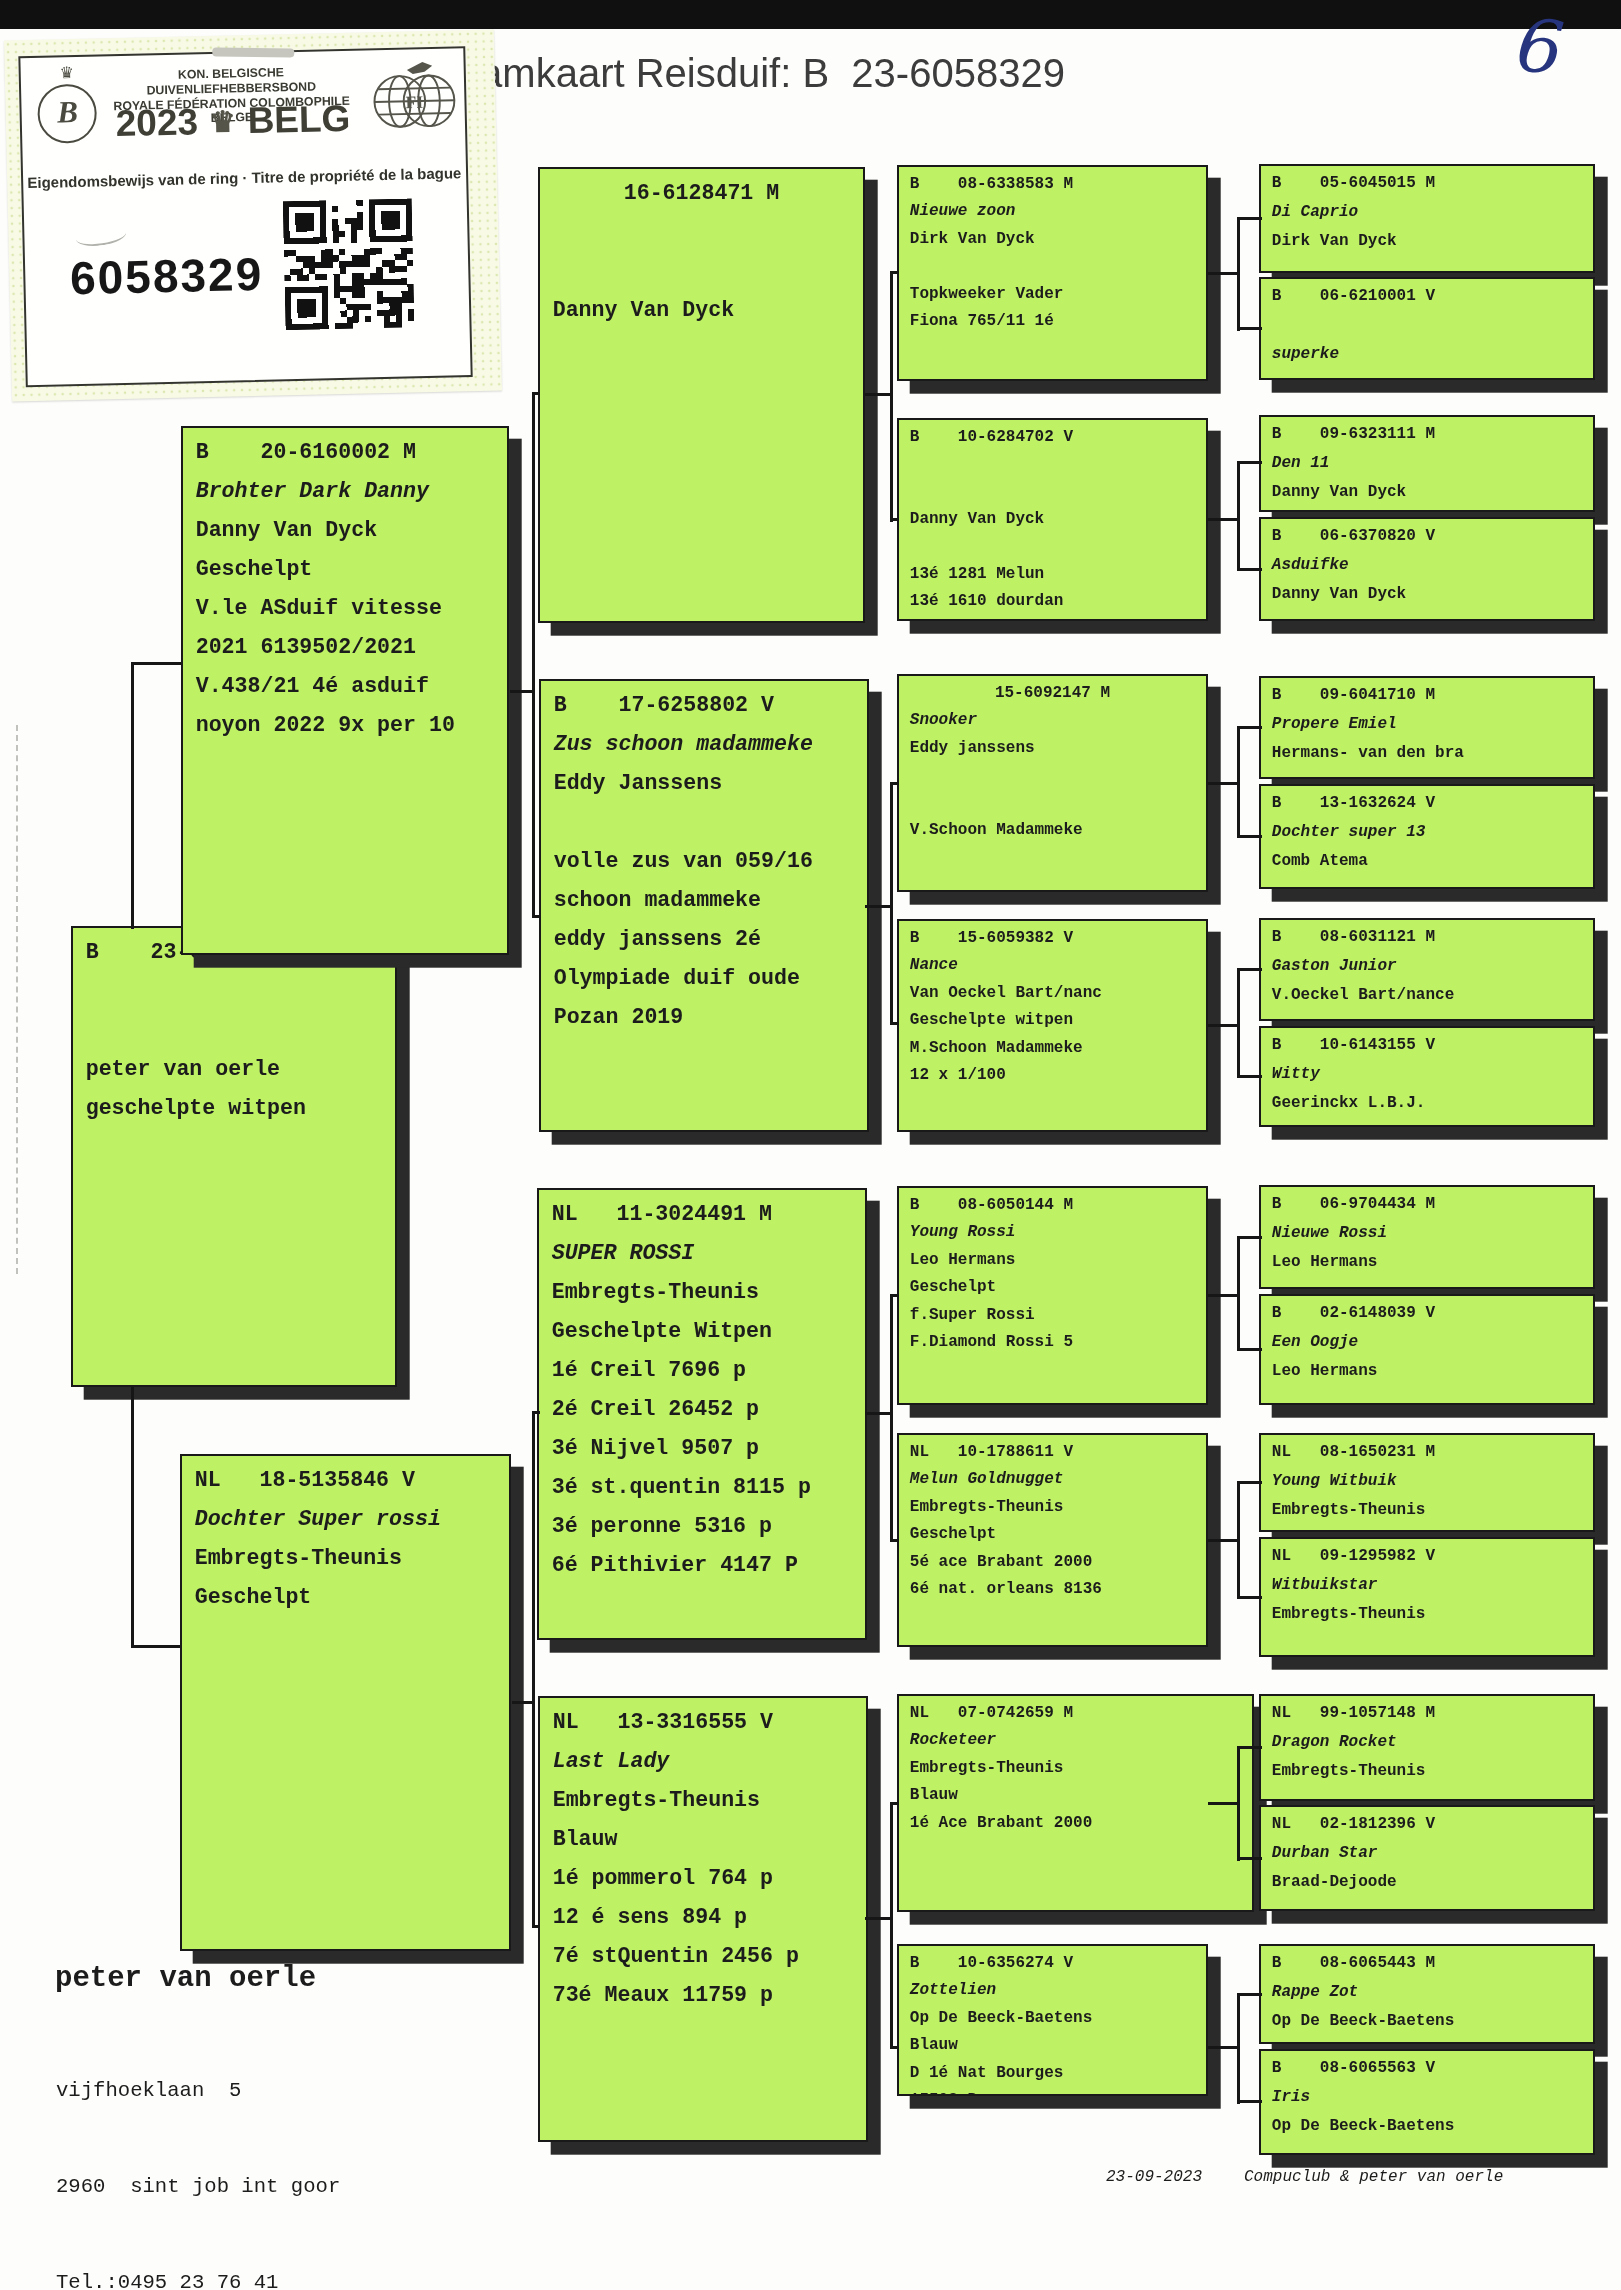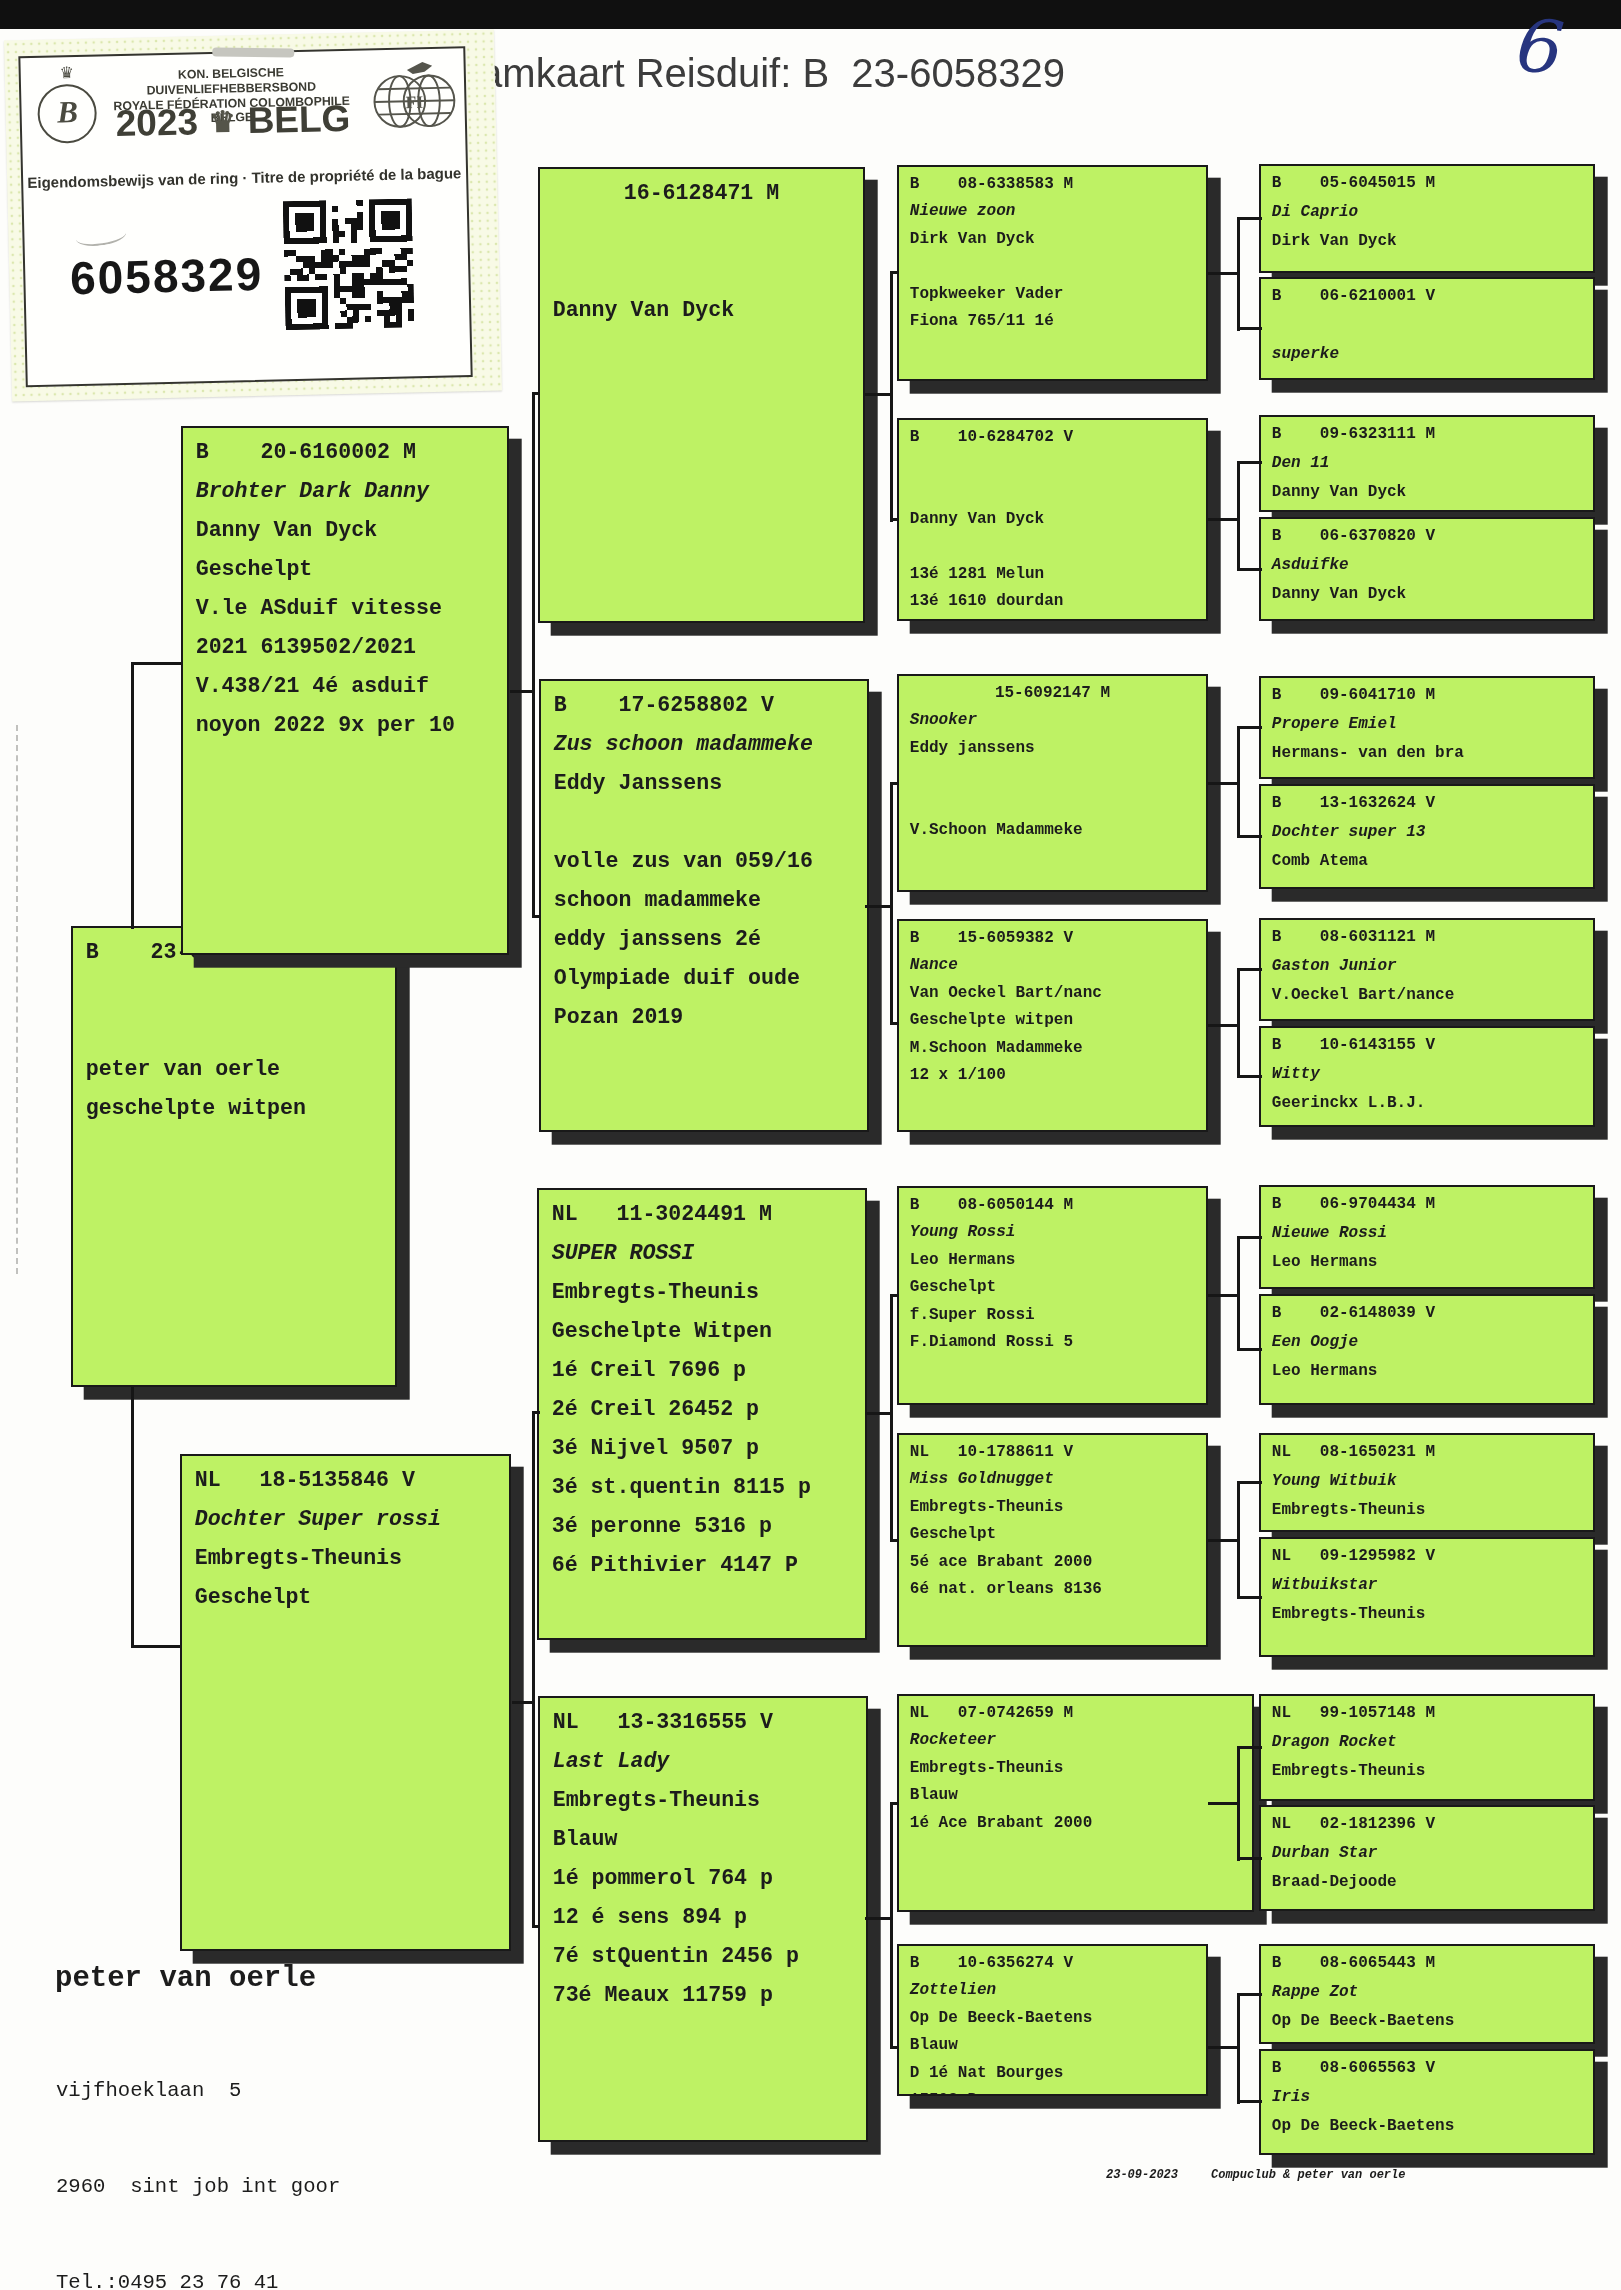--- a/index.html
+++ b/index.html
@@ -51,22 +51,22 @@
   .row-n{font-weight:700;font-style:italic;}
   .row-o{font-weight:700;}
   .row-d{font-weight:700;}
   .center{text-align:center;}
 
   .line{position:absolute;background:#161616;}
 
   
   .owner-name{position:absolute;left:55px;top:1962px;font-size:29px;font-weight:700;}
   .owner-lines{position:absolute;left:56px;top:2011px;font-size:20.6px;line-height:32px;white-space:pre;}
-  .footer{position:absolute;left:1106px;top:2168px;display:flex;gap:33px;
-          font-size:12px;font-weight:700;font-style:italic;white-space:pre;}
+  .footer{position:absolute;left:1106px;top:2168px;display:flex;gap:42px;
+          font-size:16px;font-weight:400;font-style:italic;white-space:pre;}
 </style>
 </head>
 <body>
 
 <div class="scan-bar"></div>
 <div class="scan-edge"></div>
 
 <div class="page-title">tamkaart Reisduif: B  23-6058329</div>
 <div class="hand-six">6</div>
 
@@ -338,21 +338,21 @@
 <div class="box box-md" style="left:897px;top:1186px;width:311px;height:219px">
     <div class="row row-h">B    08-6050144 M</div>
     <div class="row row-n">Young Rossi</div>
     <div class="row row-o">Leo Hermans</div>
     <div class="row row-d">Geschelpt</div>
     <div class="row row-d">f.Super Rossi</div>
     <div class="row row-d">F.Diamond Rossi 5</div>
   </div>
 <div class="box box-md" style="left:897px;top:1433px;width:311px;height:214px">
     <div class="row row-h">NL   10-1788611 V</div>
-    <div class="row row-n">Miss Goldnugget</div>
+    <div class="row row-n">Melun Goldnugget</div>
     <div class="row row-o">Embregts-Theunis</div>
     <div class="row row-d">Geschelpt</div>
     <div class="row row-d">5é ace Brabant 2000</div>
     <div class="row row-d">6é nat. orleans 8136</div>
   </div>
 <div class="box box-md" style="left:897px;top:1694px;width:357px;height:218px">
     <div class="row row-h">NL   07-0742659 M</div>
     <div class="row row-n">Rocketeer</div>
     <div class="row row-o">Embregts-Theunis</div>
     <div class="row row-d">Blauw</div>

